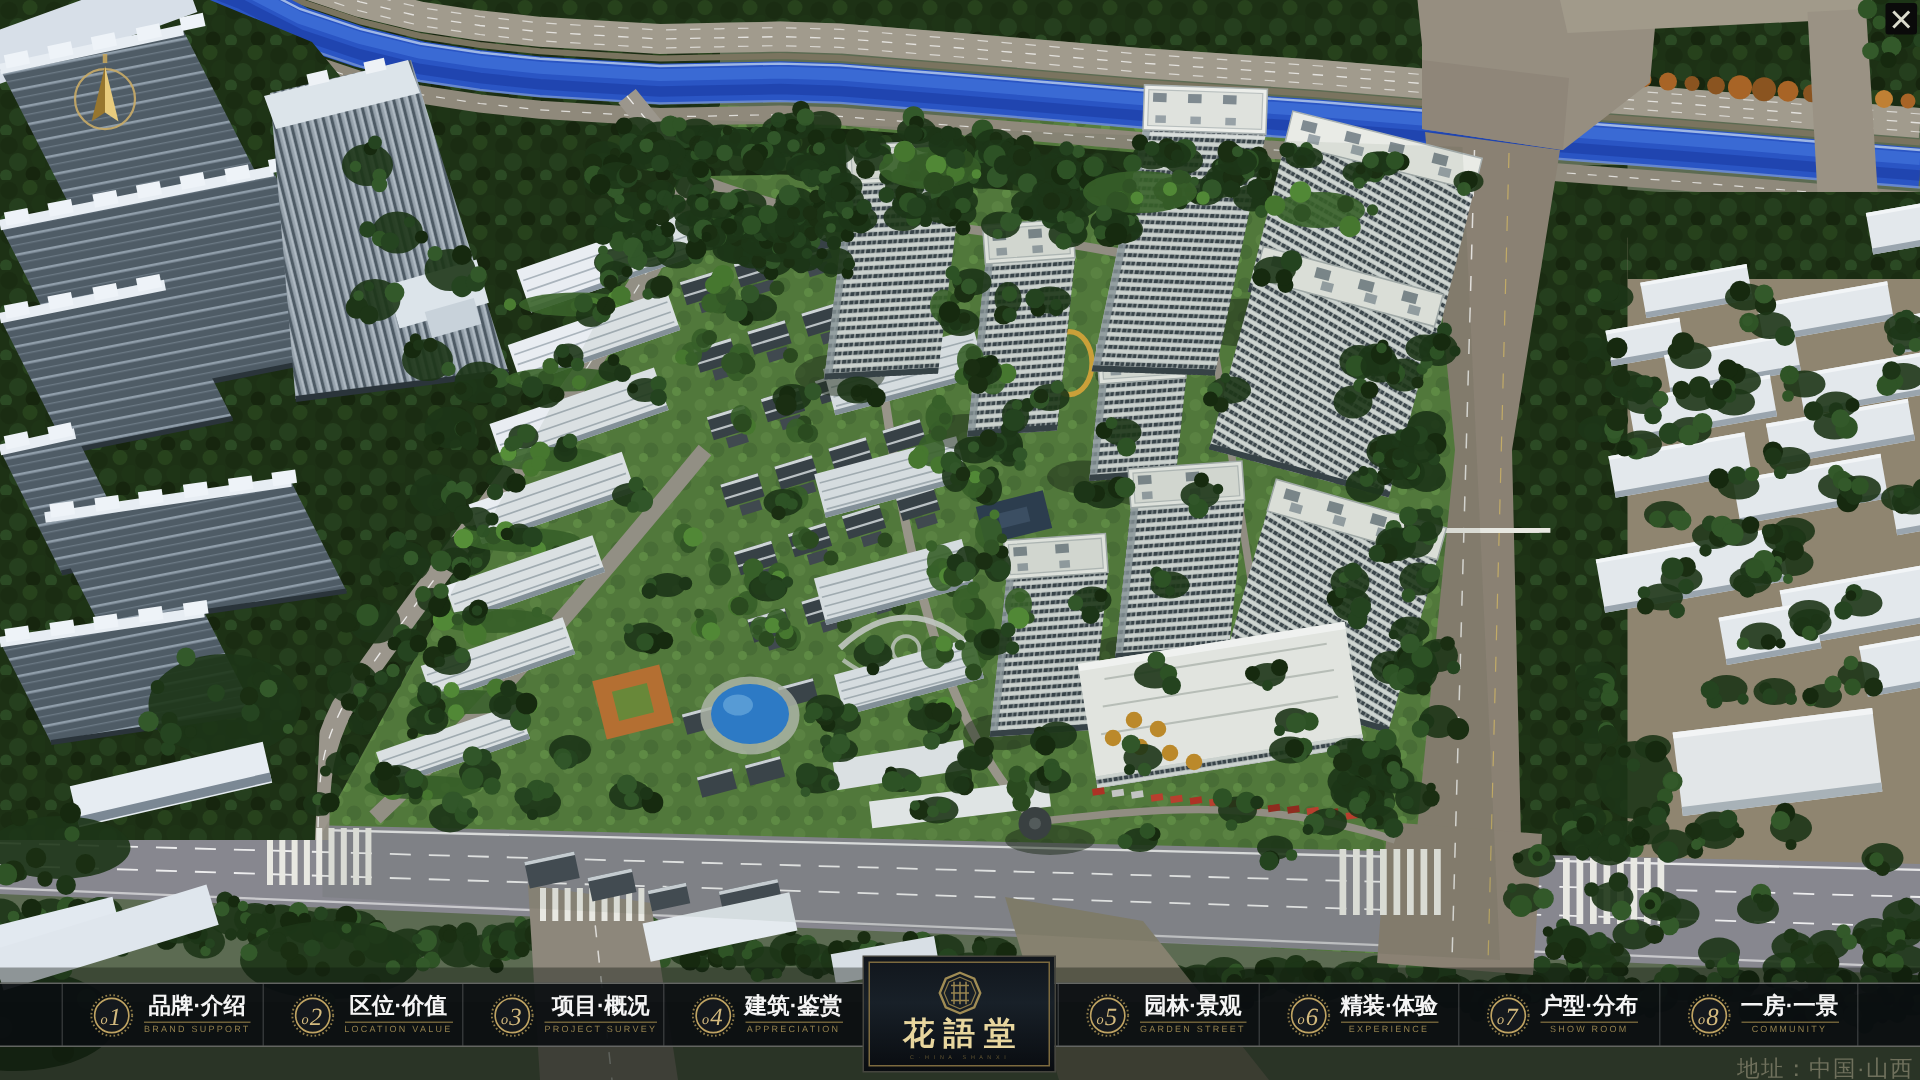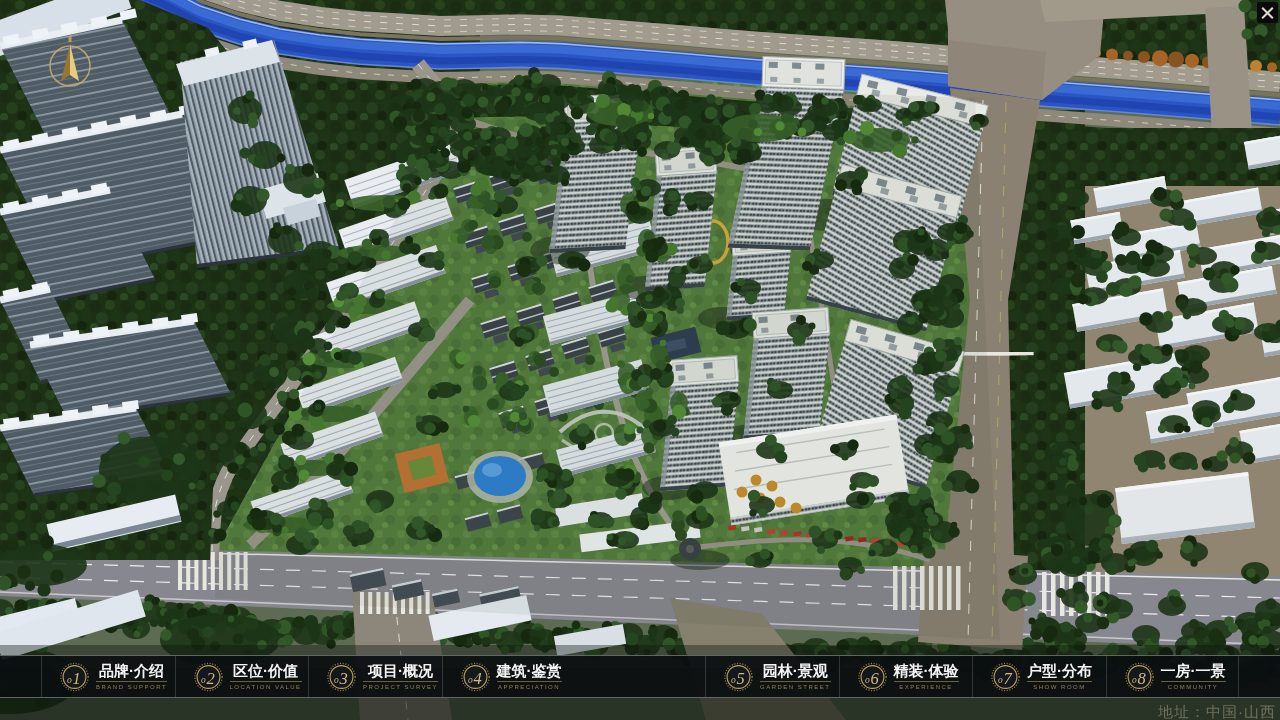--- a/index.html
+++ b/index.html
@@ -2988,20 +2988,38 @@
             <text x="7.5" y="20.5" font-family="Liberation Serif" font-style="italic" font-size="9.5" fill="#d4ba7e">o</text>
             <text x="13" y="21.5" font-family="Liberation Serif" font-style="italic" font-size="16.5" fill="#d4ba7e">8</text>
           </svg>
           <div class="tx">
             <div class="zh">一房·一景</div>
             <div class="en">COMMUNITY</div>
           </div>
         </div>
       </div>
 </div>
+<div id="logo">
+      <div class="inner">
+        <svg width="30" height="30" viewBox="0 0 30 30">
+          <polygon points="15,1.5 24.5,5.5 28.5,15 24.5,24.5 15,28.5 5.5,24.5 1.5,15 5.5,5.5" fill="none" stroke="#a08c54" stroke-width="1.6"></polygon>
+          <polygon points="15,4.5 22.4,7.6 25.5,15 22.4,22.4 15,25.5 7.6,22.4 4.5,15 7.6,7.6" fill="none" stroke="#8a7848" stroke-width="0.8"></polygon>
+          <g stroke="#9a8650" stroke-width="1">
+            <line x1="9" y1="10" x2="21" y2="10"></line>
+            <line x1="9" y1="15" x2="21" y2="15"></line>
+            <line x1="9" y1="20" x2="21" y2="20"></line>
+            <line x1="11" y1="7.5" x2="11" y2="22.5"></line>
+            <line x1="15" y1="7.5" x2="15" y2="22.5"></line>
+            <line x1="19" y1="7.5" x2="19" y2="22.5"></line>
+          </g>
+        </svg>
+        <div class="lname">花語堂</div>
+        <div class="lsub">C · H I N A &nbsp; S H A N X I</div>
+      </div>
+    </div>
 <svg id="compass" width="60" height="60" viewBox="0 0 60 60">
       <circle cx="30" cy="32" r="20" fill="none" stroke="#c9ab66" stroke-width="1.5" opacity="0.9"></circle>
       <polygon points="30,10 21,47 30,41" fill="#97762f"></polygon>
       <polygon points="30,10 39,47 30,41" fill="#e8cb7d"></polygon>
       <rect x="28.5" y="2" width="3" height="6" fill="#caa85c" opacity="0.85"></rect>
     </svg>
 <div id="close"></div>
 <div id="addr">地址：中国·山西</div>
 </div>
 </body></html>

